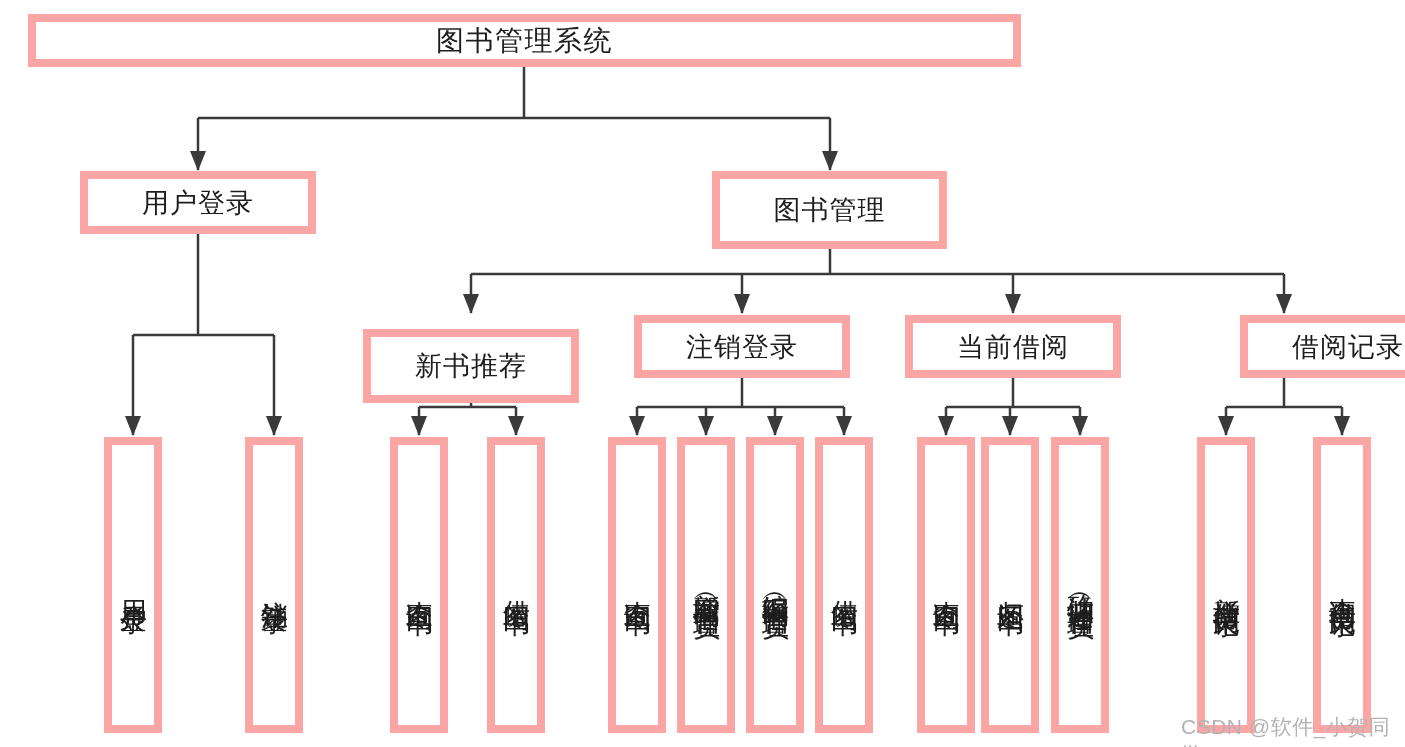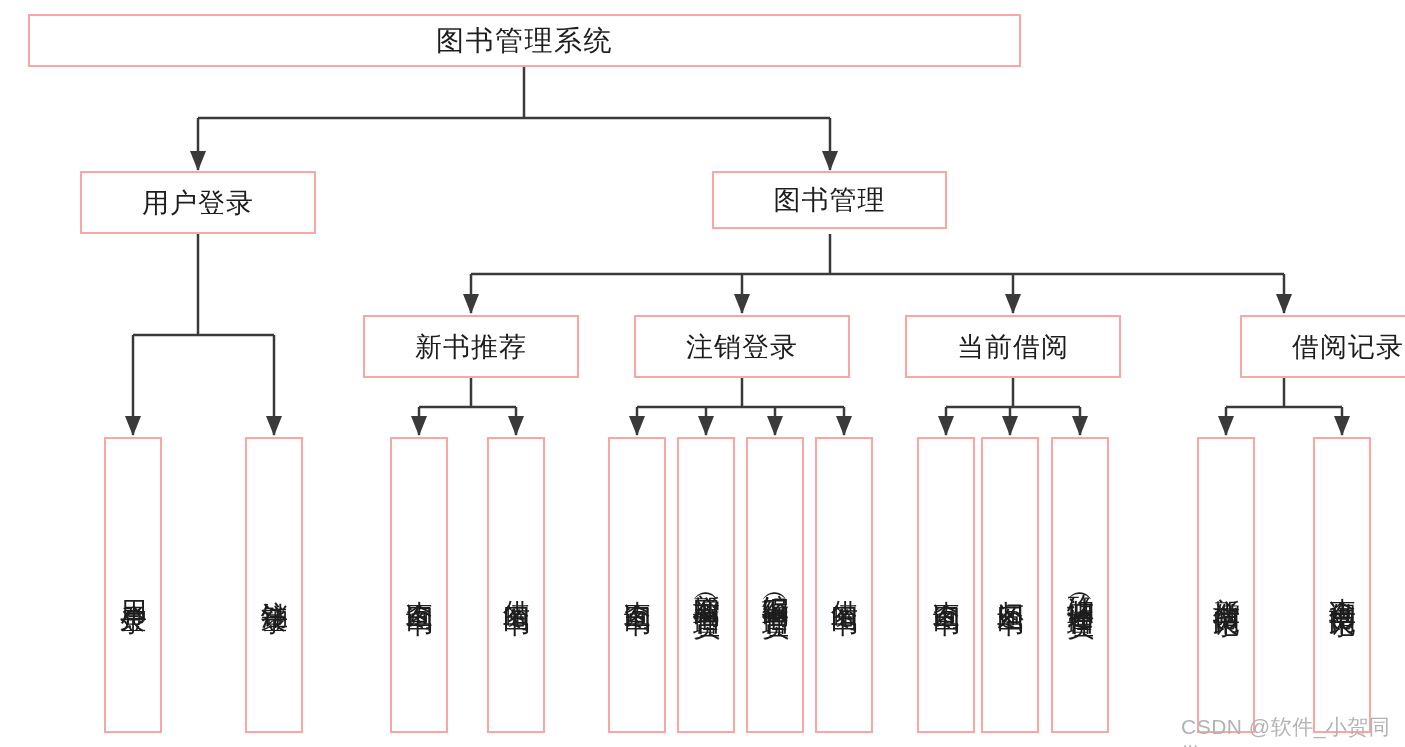--- a/index.html
+++ b/index.html
@@ -4,21 +4,21 @@
 <style>
   html,body { margin:0; padding:0; background:#ffffff; }
   .canvas {
     position:relative; width:1405px; height:747px; background:#ffffff;
     font-family:"Liberation Sans","DejaVu Sans",sans-serif; overflow:hidden;
   }
   .wires { position:absolute; left:0; top:0; }
   .wires path { stroke:#3a3a3a; stroke-width:2.5; fill:none; }
   .node {
     position:absolute; box-sizing:border-box;
-    border:2px solid #fca5a5; background:#ffffff;
+    border:8px solid #fca5a5; background:#ffffff;
     display:flex; align-items:center; justify-content:center;
     color:#1d1d1d; white-space:nowrap;
   }
   .h   { font-size:27px; letter-spacing:1px; }
   .root{ font-size:28px; letter-spacing:1.5px; }
   .v   {
     writing-mode:vertical-rl; text-orientation:mixed;
     font-size:27px; letter-spacing:3px; line-height:1; white-space:normal;
   }
   .watermark {
@@ -69,23 +69,23 @@
     <path d="M1010,407 V435" marker-end="url(#arrow)"></path>
     <path d="M1080,407 V435" marker-end="url(#arrow)"></path>
 
     <path d="M1226,407 V435" marker-end="url(#arrow)"></path>
     <path d="M1342,407 V435" marker-end="url(#arrow)"></path>
   </svg>
 
   <div class="node h root" style="left:28px;top:14px;width:993px;height:53px">图书管理系统</div>
 
   <div class="node h" style="left:80px;top:171px;width:236px;height:63px">用户登录</div>
-  <div class="node h" style="left:712px;top:171px;width:235px;height:58px">图书管理</div>
+  <div class="node h" style="left:712px;top:171px;width:235px;height:78px">图书管理</div>
 
-  <div class="node h" style="left:363px;top:315px;width:216px;height:63px">新书推荐</div>
+  <div class="node h" style="left:363px;top:329px;width:216px;height:74px">新书推荐</div>
   <div class="node h" style="left:634px;top:315px;width:216px;height:63px">注销登录</div>
   <div class="node h" style="left:905px;top:315px;width:216px;height:63px">当前借阅</div>
   <div class="node h" style="left:1240px;top:315px;width:216px;height:63px">借阅记录</div>
 
   <div class="node v" style="left:104px;top:437px;width:58px;height:296px">用户登录</div>
   <div class="node v" style="left:245px;top:437px;width:58px;height:296px">注销登录</div>
 
   <div class="node v" style="left:390px;top:437px;width:58px;height:296px">查询图书</div>
   <div class="node v" style="left:487px;top:437px;width:58px;height:296px">借阅图书</div>
 

